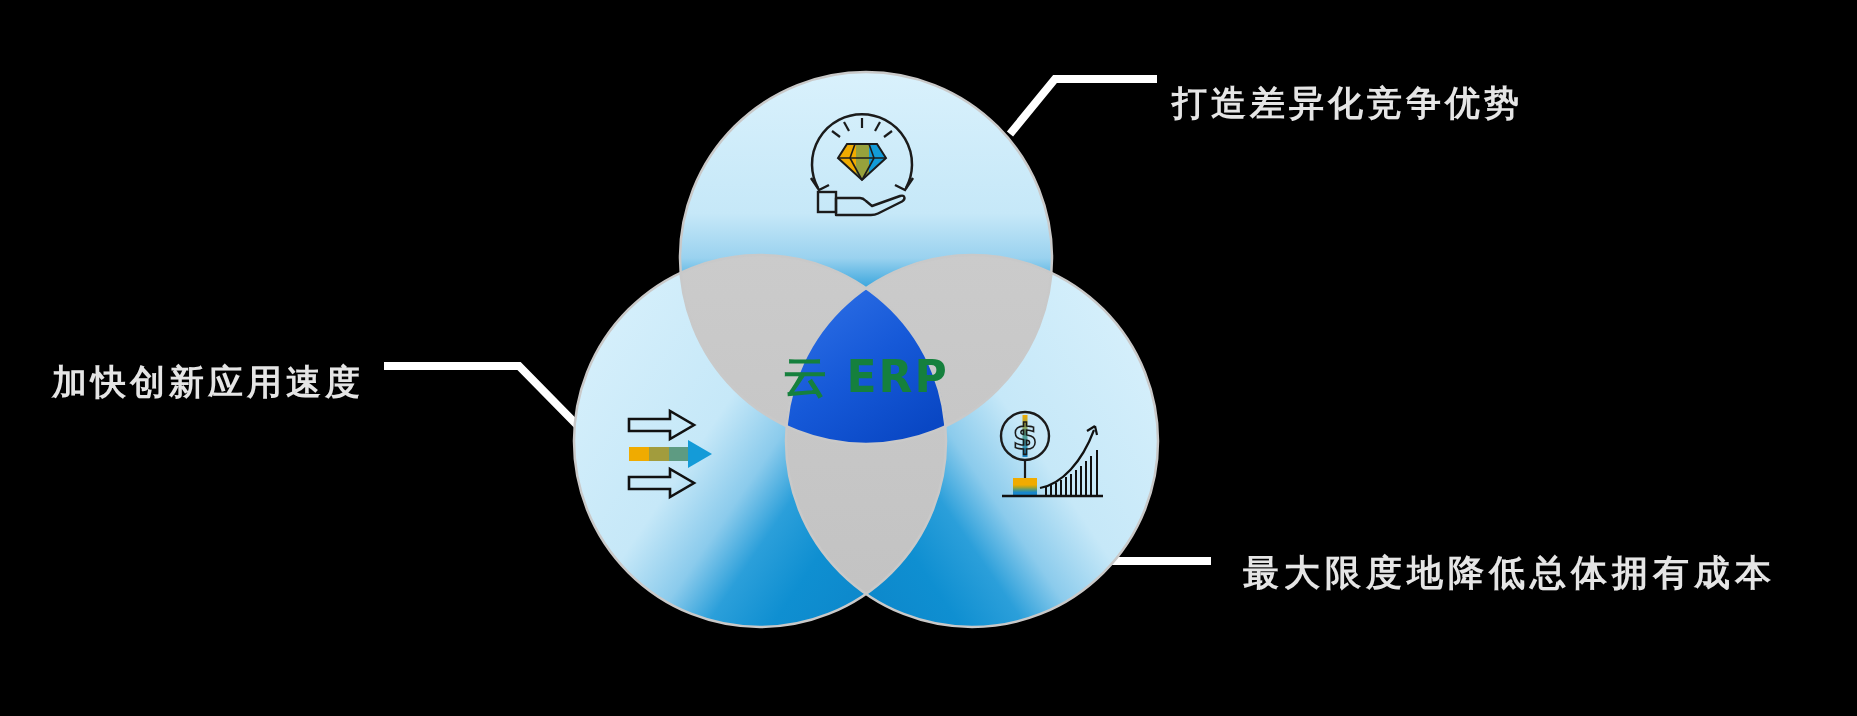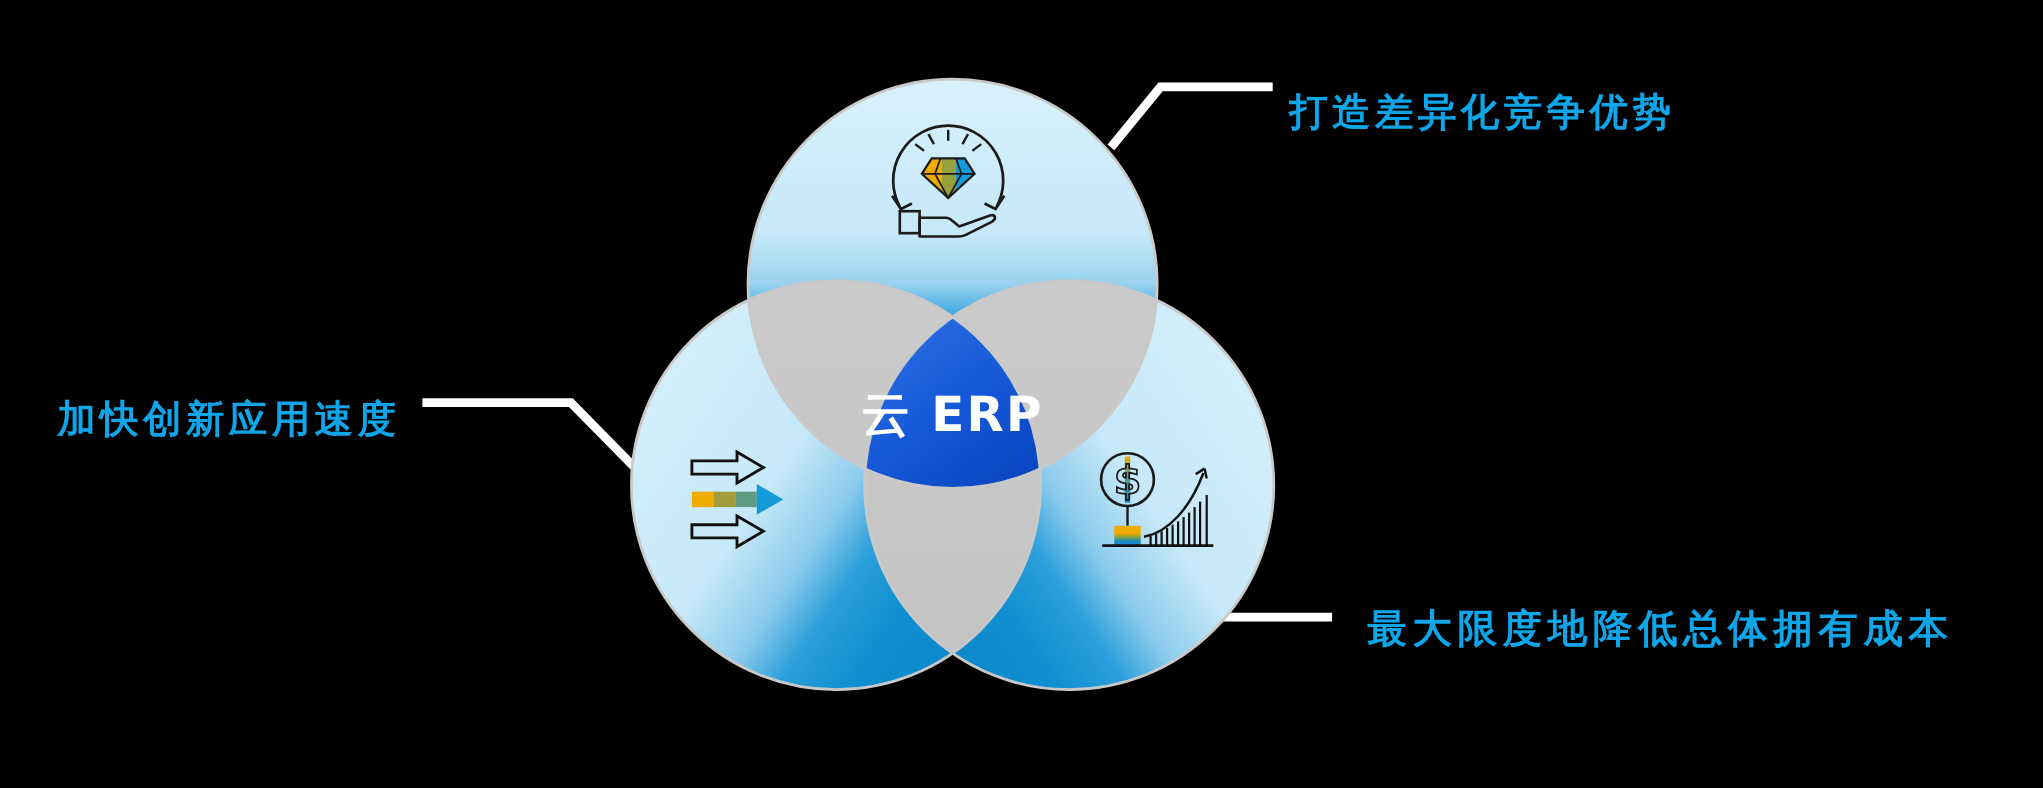--- a/index.html
+++ b/index.html
@@ -1,24 +1,24 @@
 <!DOCTYPE html>
 <html><head>
 <meta charset="utf-8">
 <style>
   html,body{margin:0;padding:0;background:#000;}
   #stage{position:relative;width:1857px;height:716px;background:#000;overflow:hidden;
          font-family:"DejaVu Sans","Liberation Sans",sans-serif;}
   #stage svg{position:absolute;left:0;top:0;}
-  .callout{position:absolute;font-weight:bold;color:#0ea5e9;white-space:nowrap;line-height:1.1;}
+  .callout{position:absolute;font-weight:bold;color:#e5e5e5;white-space:nowrap;line-height:1.1;}
   .callout.tr{left:1172px;top:84px;font-size:35px;letter-spacing:4px;}
   .callout.lf{left:52px;top:363px;font-size:35px;letter-spacing:4px;}
   .callout.br{left:1243px;top:553px;font-size:36px;letter-spacing:5px;}
   .center-label{position:absolute;left:736px;top:348px;width:260px;text-align:center;
-                color:#ffffff;font-weight:bold;font-size:44px;letter-spacing:2px;}
+                color:#15803d;font-weight:bold;font-size:44px;letter-spacing:2px;}
   .main-title{position:absolute;left:632px;top:658px;font-size:44px;font-weight:bold;
               color:#F0AB00;letter-spacing:1px;white-space:nowrap;}
 </style>
 </head>
 <body>
 
 <div id="stage">
 
 <svg width="1857" height="716" viewBox="0 0 1857 716">
   <defs>

